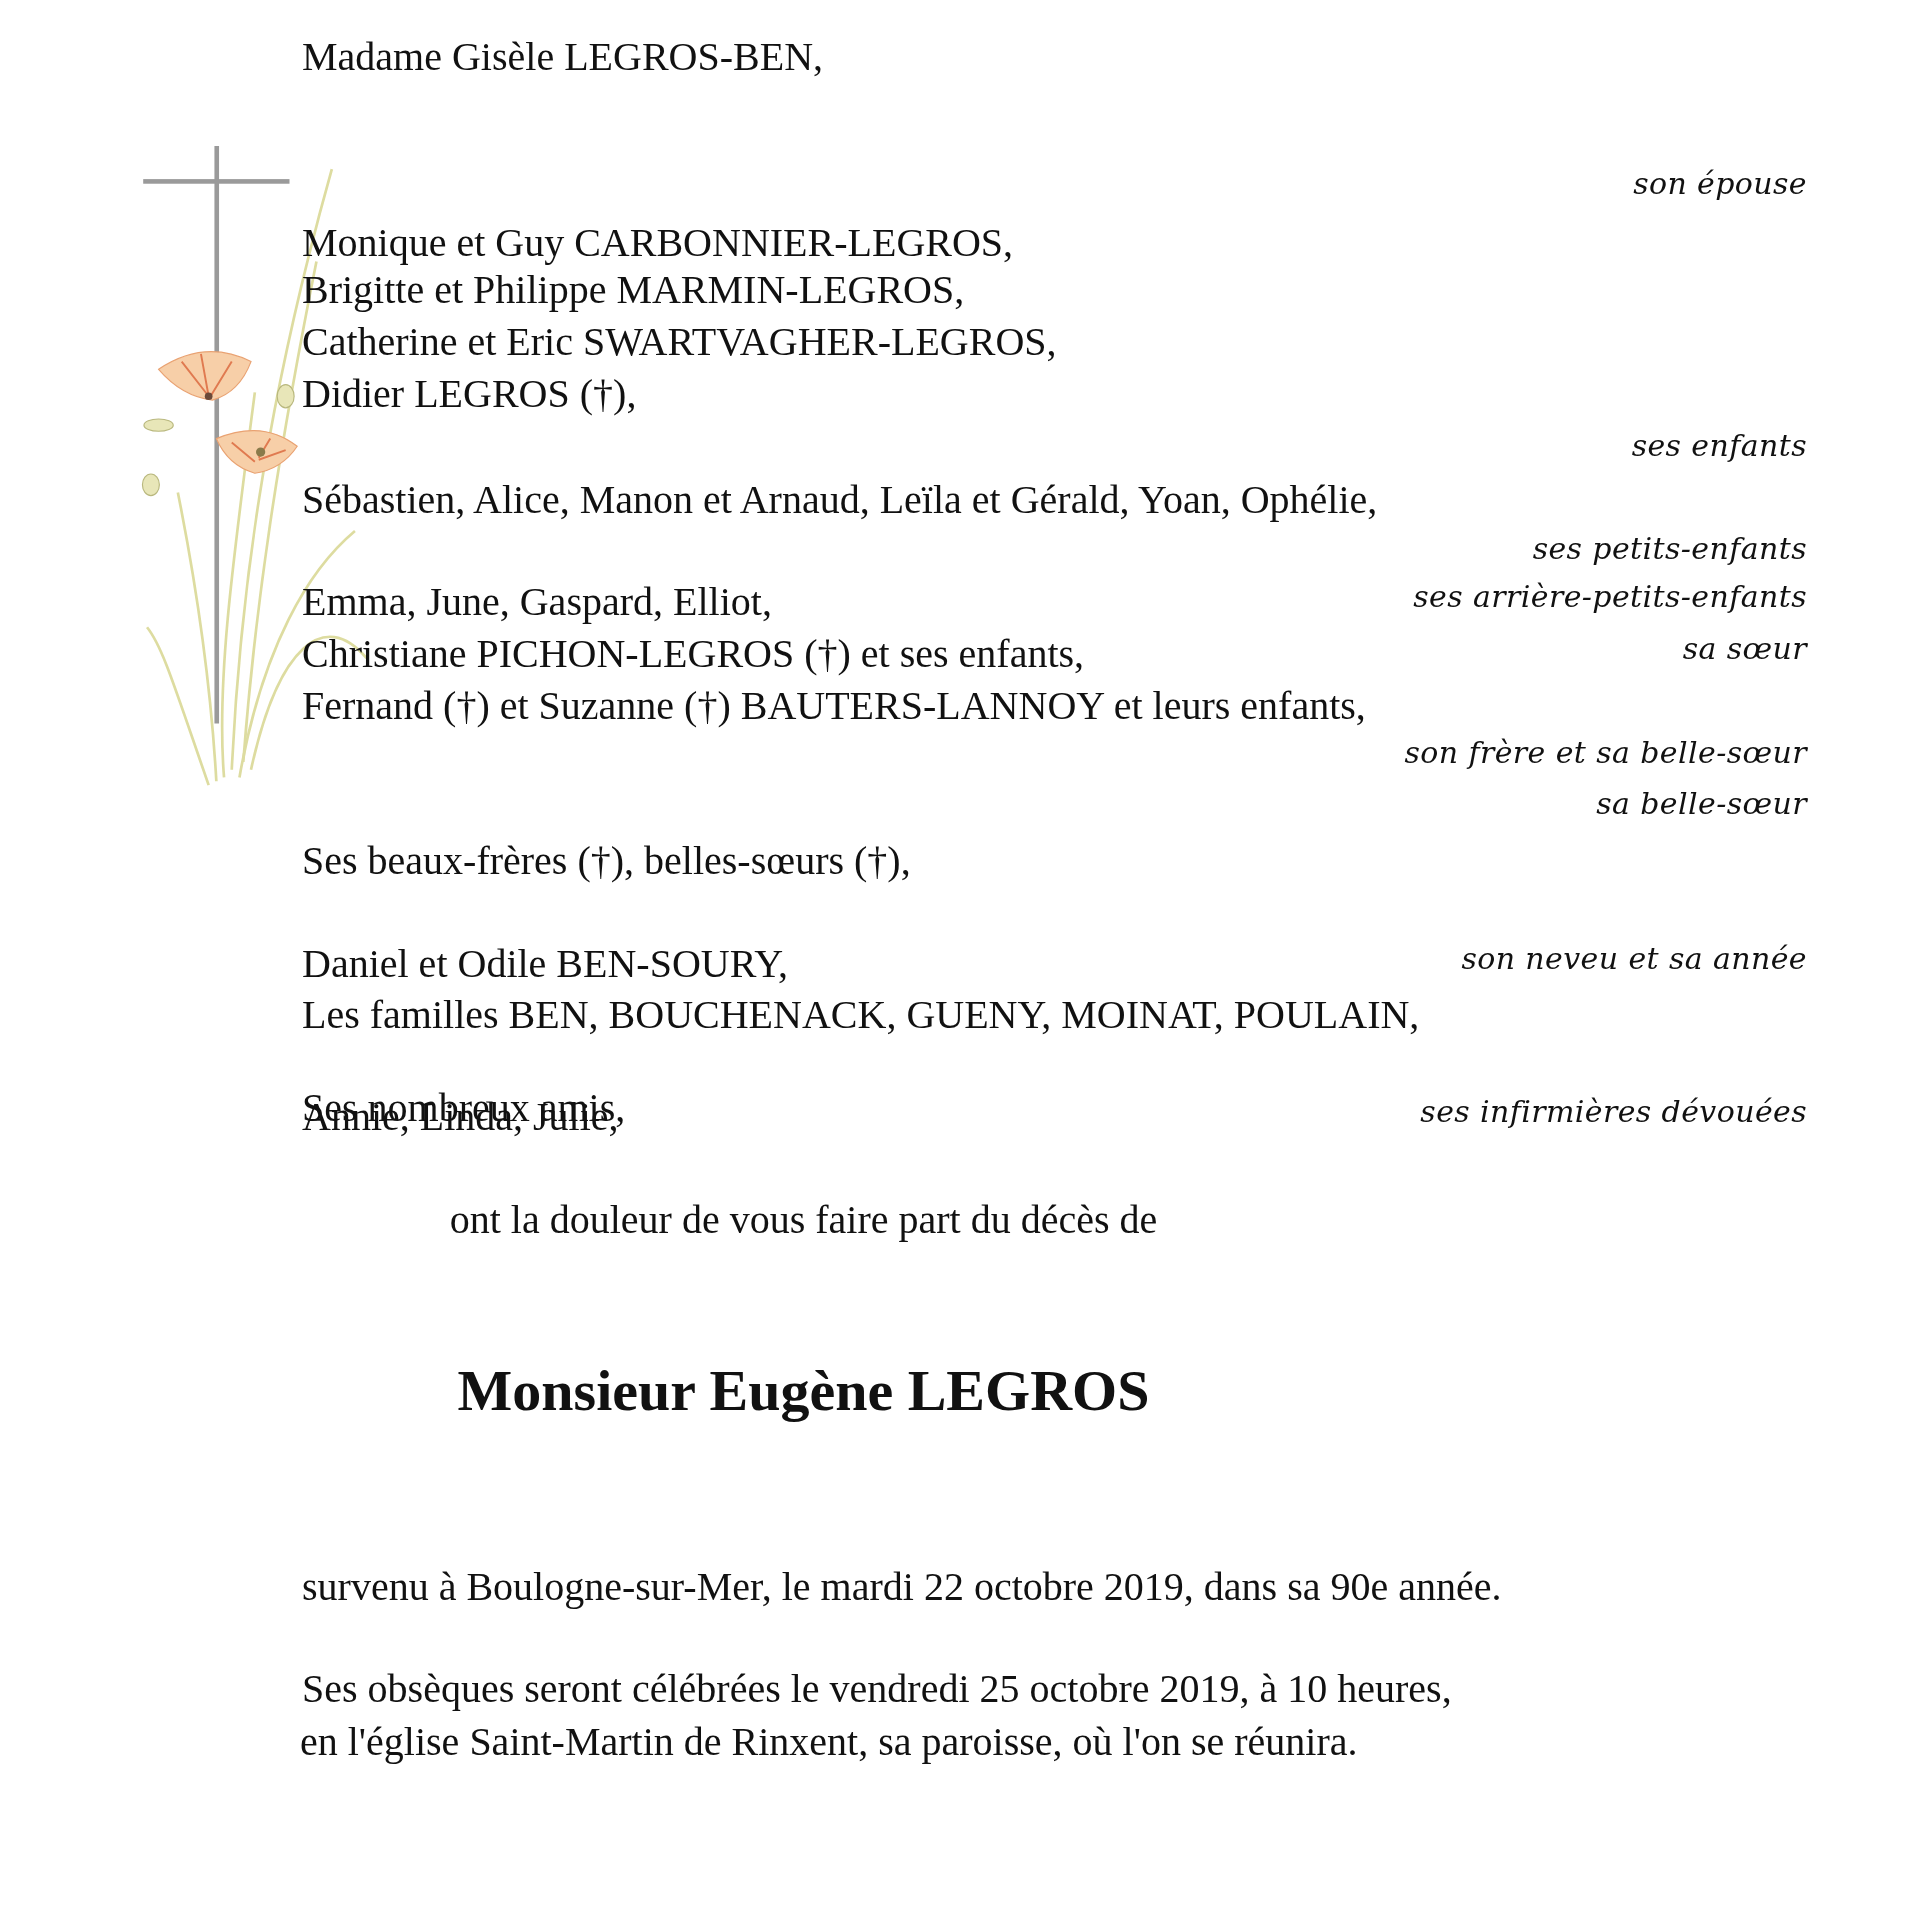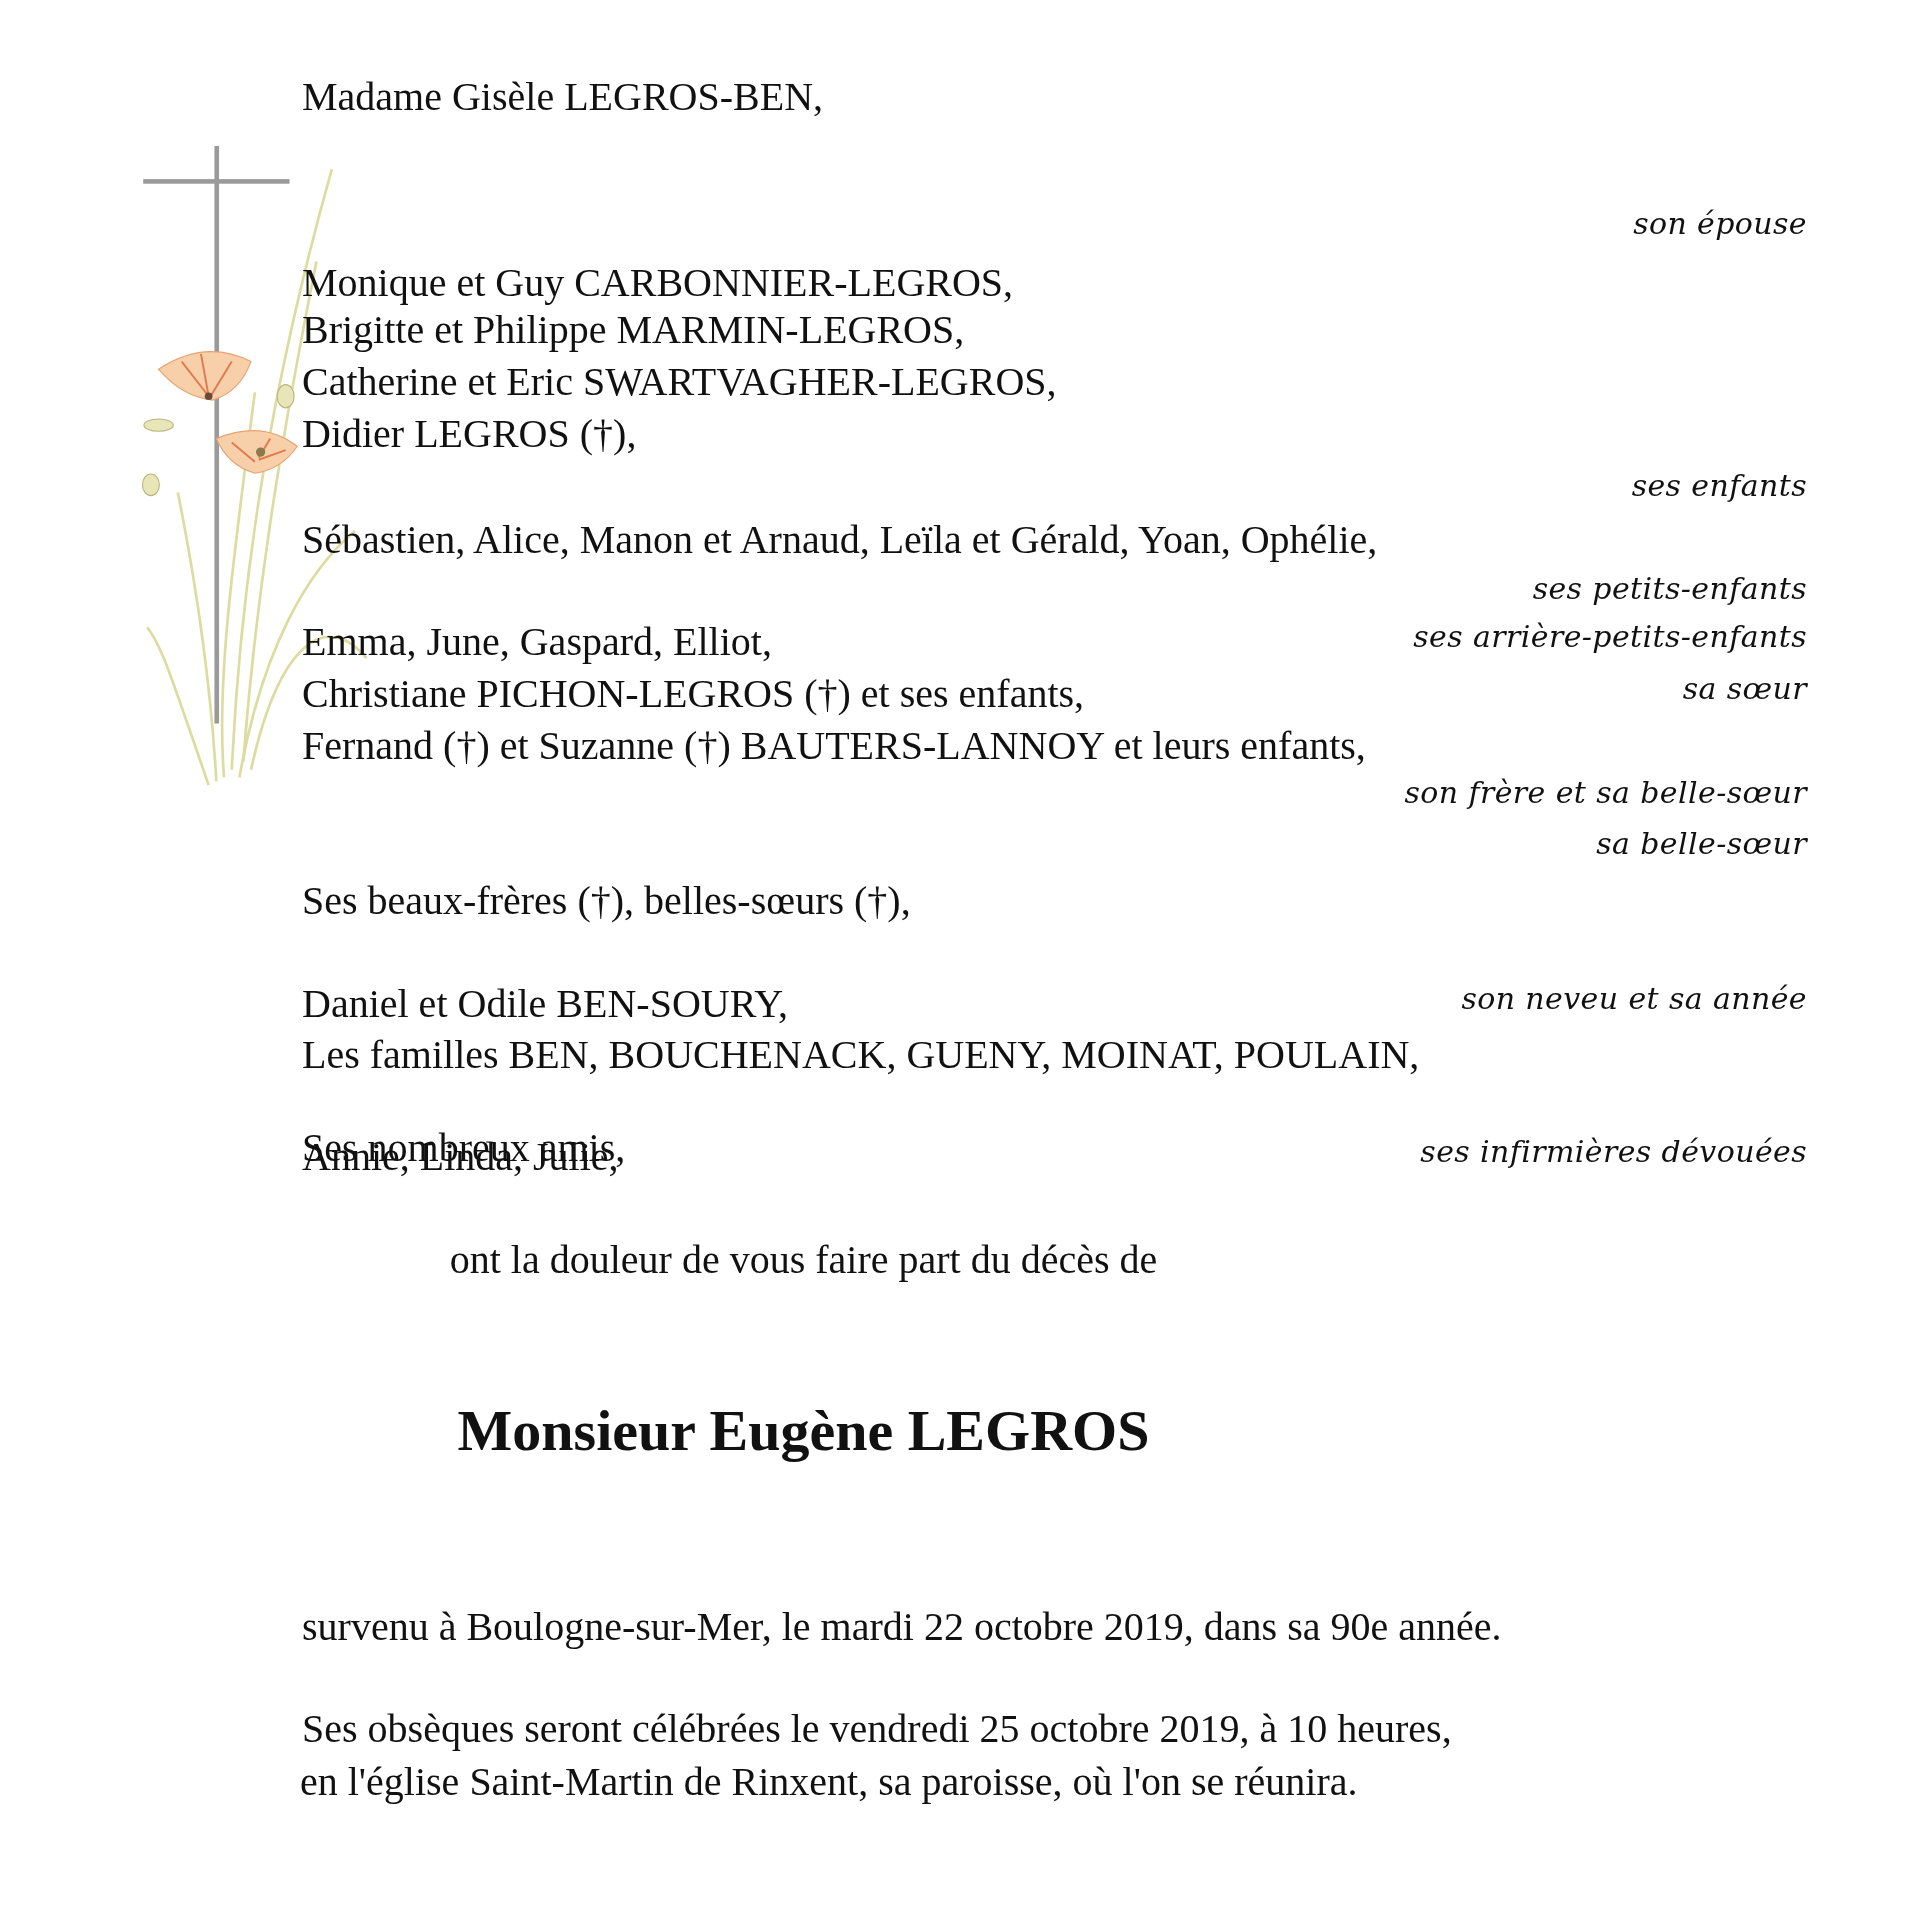--- a/index.html
+++ b/index.html
@@ -1,19 +1,19 @@
 <!DOCTYPE html>
 <html style="font-size:6.2px"><head>
 <meta charset="utf-8">
 <style>
   html, body { margin: 0; padding: 0; background: #ffffff; }
   body { width: 1911px; height: 2702px; position: relative; overflow: hidden;
          font-family: "Liberation Serif", "DejaVu Serif", serif; color: #111111; }
   .page { position: absolute; left: 0; top: 0; width: 1911px; height: 2702px; background: #ffffff; }
-  .line { position: absolute; white-space: nowrap; line-height: 1; margin-top: 40px; }
+  .line { position: absolute; white-space: nowrap; line-height: 1; }
   .name { left: 302px; font-size: 40px; }
   .rel { right: 104px; font-size: 30px; font-style: italic; font-family: "DejaVu Serif", "Liberation Serif", serif; letter-spacing: 0.4px; }
   .center { left: 0; width: 1607px; text-align: center; }
   .announce { font-size: 40px; }
   .deceased { font-size: 58px; font-weight: bold; }
   .body { left: 302px; font-size: 40px; }
   .body-indent { left: 300px; font-size: 40px; }
   .illustration { position: absolute; left: 116px; top: 146px; width: 270px; height: 693px; }
 </style>
 </head>

